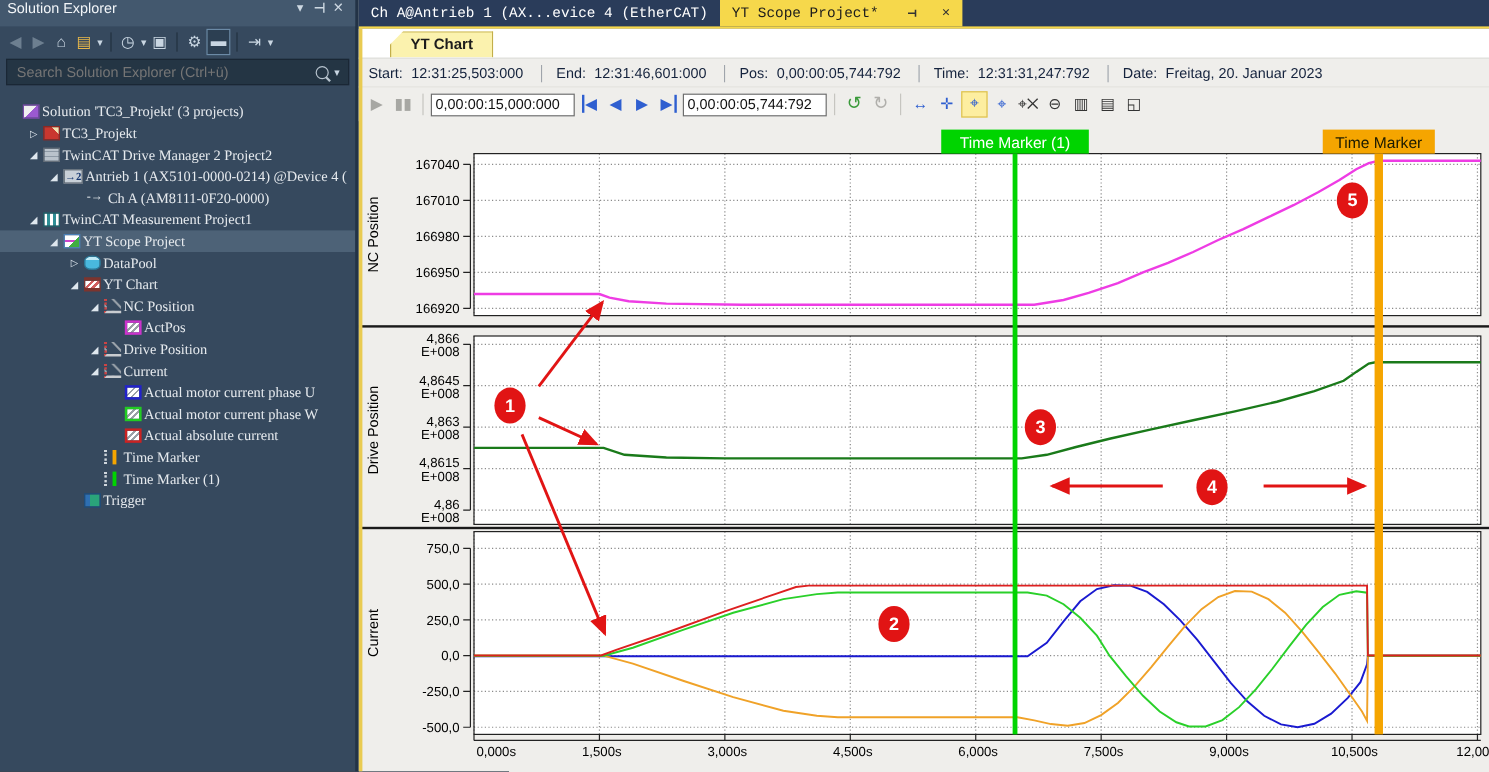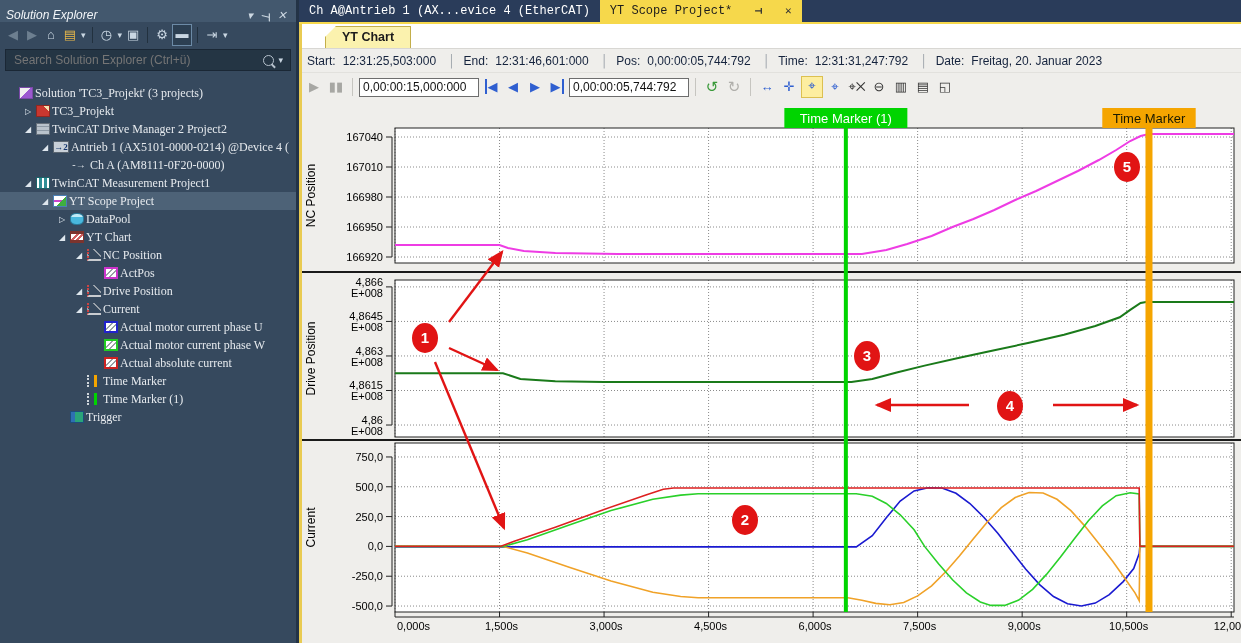--- a/index.html
+++ b/index.html
@@ -1,21 +1,21 @@
 <!DOCTYPE html>
 <html><head>
 <meta charset="utf-8">
 <style>
   html,body{margin:0;padding:0;background:#1b2838;}
   body{width:1241px;height:643px;overflow:hidden;font-family:"Liberation Sans",sans-serif;-webkit-font-smoothing:antialiased;}
   #app{display:flex;width:1241px;height:643px;}
 
   
   aside{width:296px;flex:none;background:#36495e;color:#e6eaee;border-right:3px solid #233346;display:flex;flex-direction:column;}
-  .se-title{height:22px;background:#43586e;display:flex;align-items:flex-end;padding:0 6px;font-size:12px;color:#f2f5f8;font-style:italic;}
+  .se-title{height:22px;background:#43586e;display:flex;align-items:flex-start;padding:0 6px;font-size:12px;color:#f2f5f8;}
   .se-title .grow{flex:1;}
   .se-title .wicon{width:16px;text-align:center;color:#cdd8e2;font-size:11px;cursor:default;}
   .pin-glyph{display:inline-block;transform:rotate(90deg);font-weight:bold;}
   .se-toolbar{height:26px;display:flex;align-items:center;padding:0 4px;gap:1px;}
   .se-tool{min-width:18px;height:20px;line-height:20px;text-align:center;font-size:13px;color:#c9d6e2;}
   .se-tool.dim{color:#6d7f90;}
   .se-tool.accent{color:#e8b84a;}
   .se-tool.pressed{background:#2c3f52;border:1px solid #6c8aa6;line-height:18px;}
   .se-caret{font-size:9px;color:#c9d6e2;margin:0 1px;}
   .se-sep{width:1px;height:16px;background:#22313f;margin:0 4px;}

